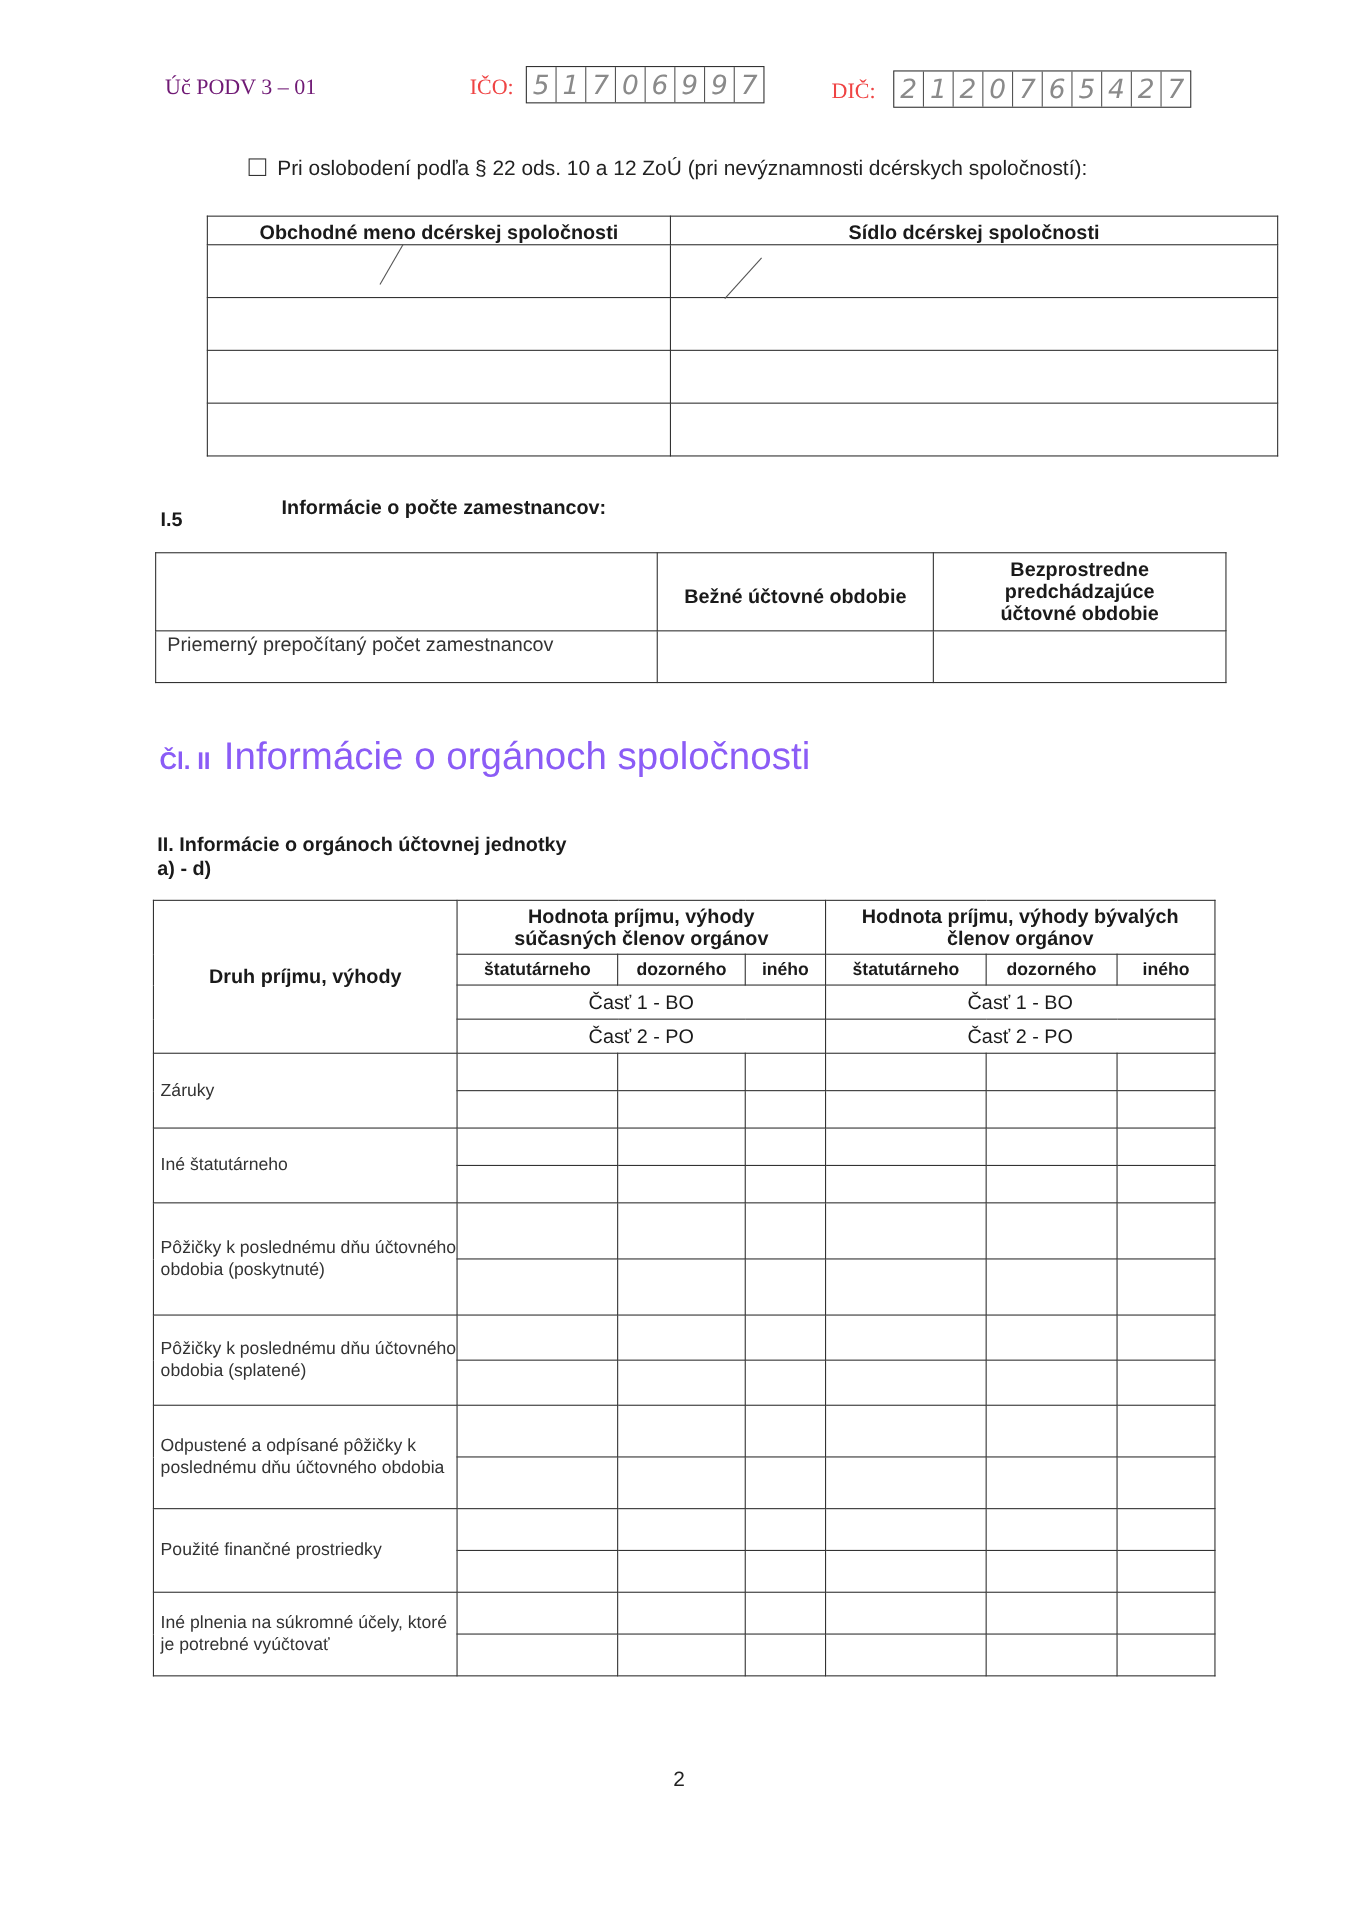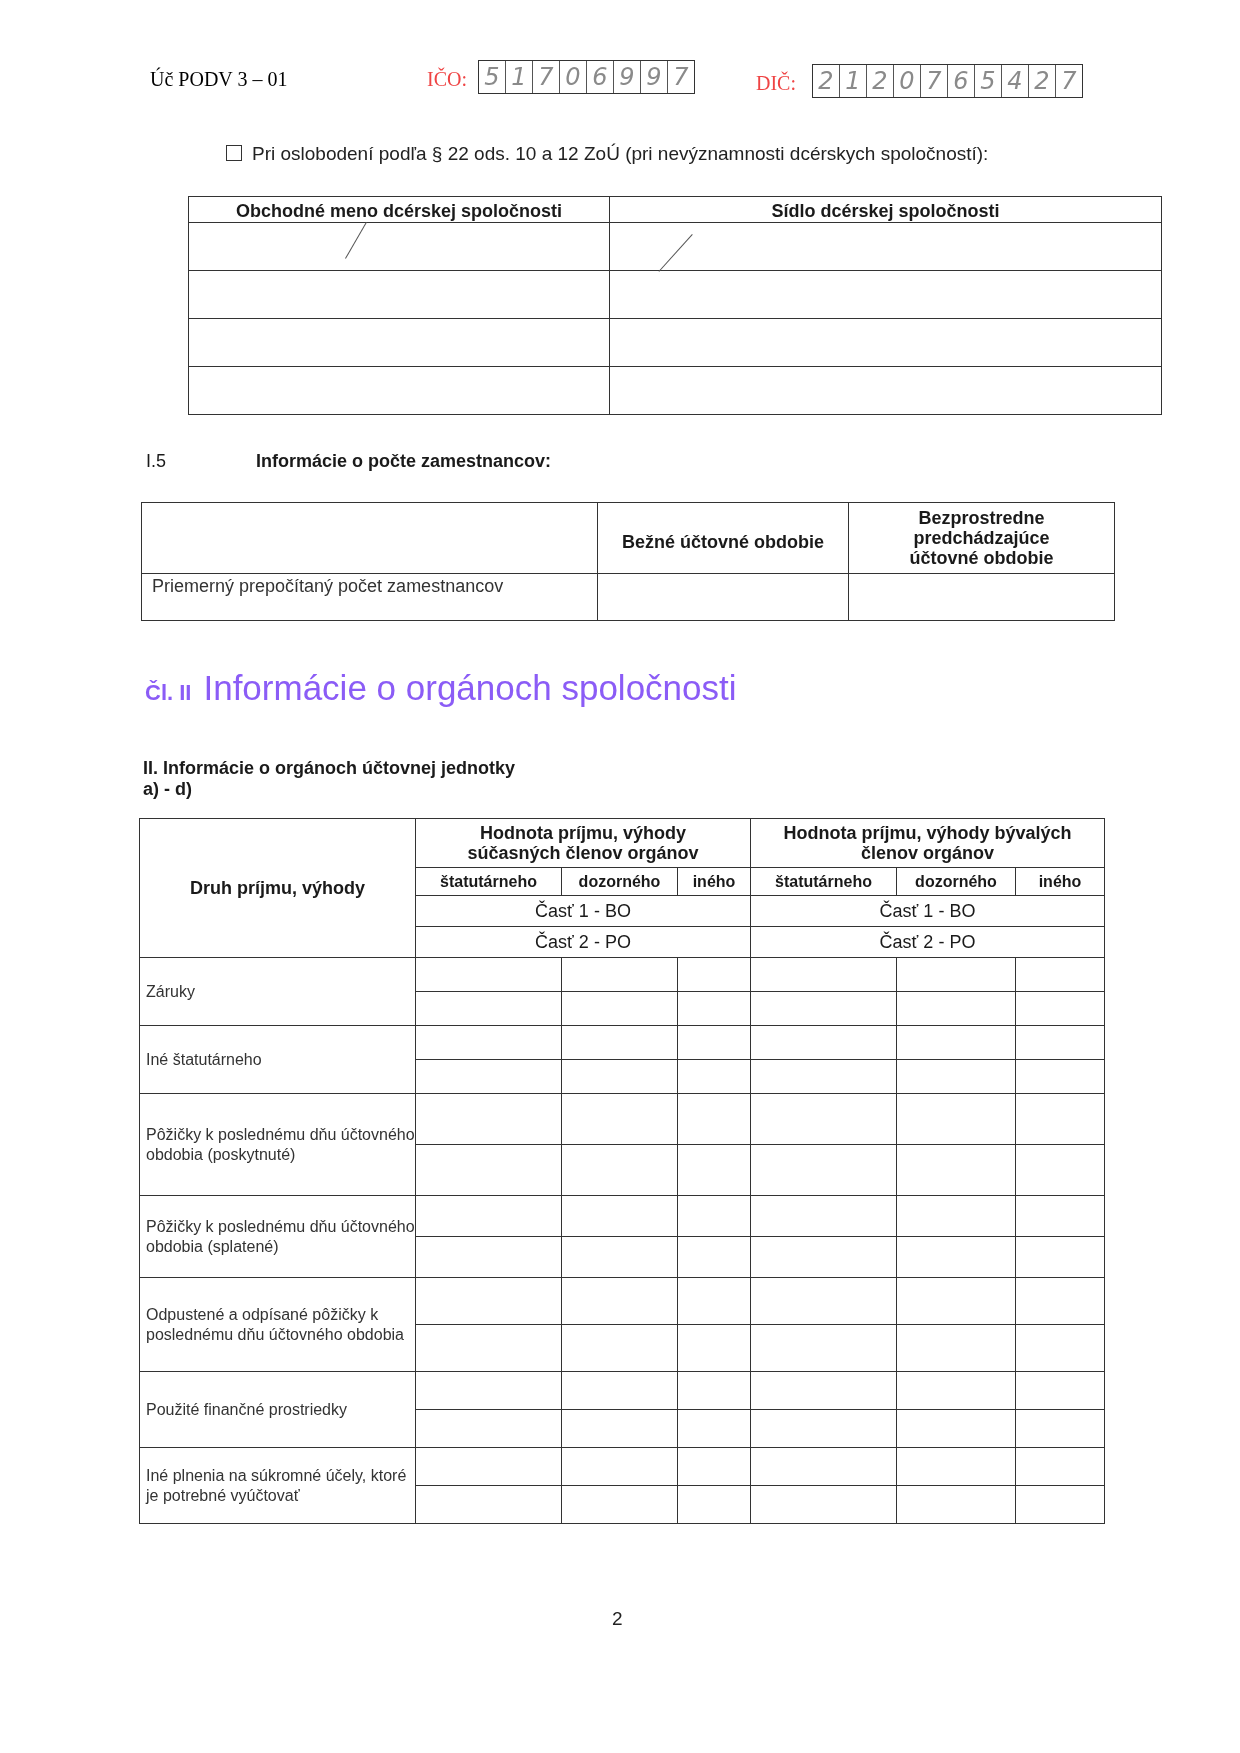--- a/index.html
+++ b/index.html
@@ -1,41 +1,41 @@
 <!DOCTYPE html>
 <html><head>
 <meta charset="utf-8">
 <style>
   html, body { margin: 0; padding: 0; background: #ffffff; }
   body { width: 1240px; height: 1753px; position: relative; overflow: hidden;
          font-family: "Liberation Sans", sans-serif; color: #1a1a1a; }
   .abs { position: absolute; }
 
   
-  .hdr-left { left: 150px; top: 68px; font-family: "Liberation Serif", serif; font-size: 20px; color: #000000; }
+  .hdr-left { left: 150px; top: 68px; font-family: "Liberation Serif", serif; font-size: 20px; color: #701a75; }
   .hdr-label { font-family: "Liberation Serif", serif; font-size: 20px; color: #ef4444; }
   .digit-box { display: flex; border: 1.5px solid #333; height: 32px; }
   .digit { width: 26px; border-right: 1px solid #555; font-family: "DejaVu Sans", sans-serif;
            font-size: 24px; color: #8a8a8a; text-align: center; line-height: 32px; font-style: italic; font-weight: 300; }
   .digit:last-child { border-right: none; }
 
   .note { left: 226px; top: 143px; font-size: 19px; color: #222; }
   .checkbox { display: inline-block; width: 14px; height: 14px; border: 1.3px solid #333; margin-right: 10px; vertical-align: -1px; }
 
   table { border-collapse: collapse; position: absolute; }
   td, th { border: 1.3px solid #333; padding: 0; }
 
   
   .sub-table { left: 144px; top: 196px; width: 974px; margin-left: 44px; }
   .sub-table th { height: 25px; font-size: 18px; font-weight: bold; text-align: center; vertical-align: bottom; }
   .sub-table td { height: 47px; }
   .slash { position: absolute; width: 1.2px; background: #555; transform-origin: top left; }
 
   
-  .sec-num { left: 146px; top: 451px; font-size: 18px; font-weight: normal; }
+  .sec-num { left: 146px; top: 462px; font-size: 18px; font-weight: bold; }
   .sec-title { left: 220px; top: 451px; font-size: 18px; font-weight: bold; margin-left: 36px; }
   .emp-table { left: 141px; top: 502px; width: 974px; }
   .emp-table th { font-size: 18px; font-weight: bold; text-align: center; line-height: 20px; }
   .emp-table td { font-size: 18px; color: #333; }
 
   
   .cl-title { left: 145px; top: 668px; font-size: 35px; color: #8b5cf6; }
   .cl-title .num { font-size: 22px; font-weight: bold; margin-right: 12px; }
   .sub-heading { left: 143px; top: 758px; font-size: 18px; font-weight: bold; line-height: 21px; }
 

